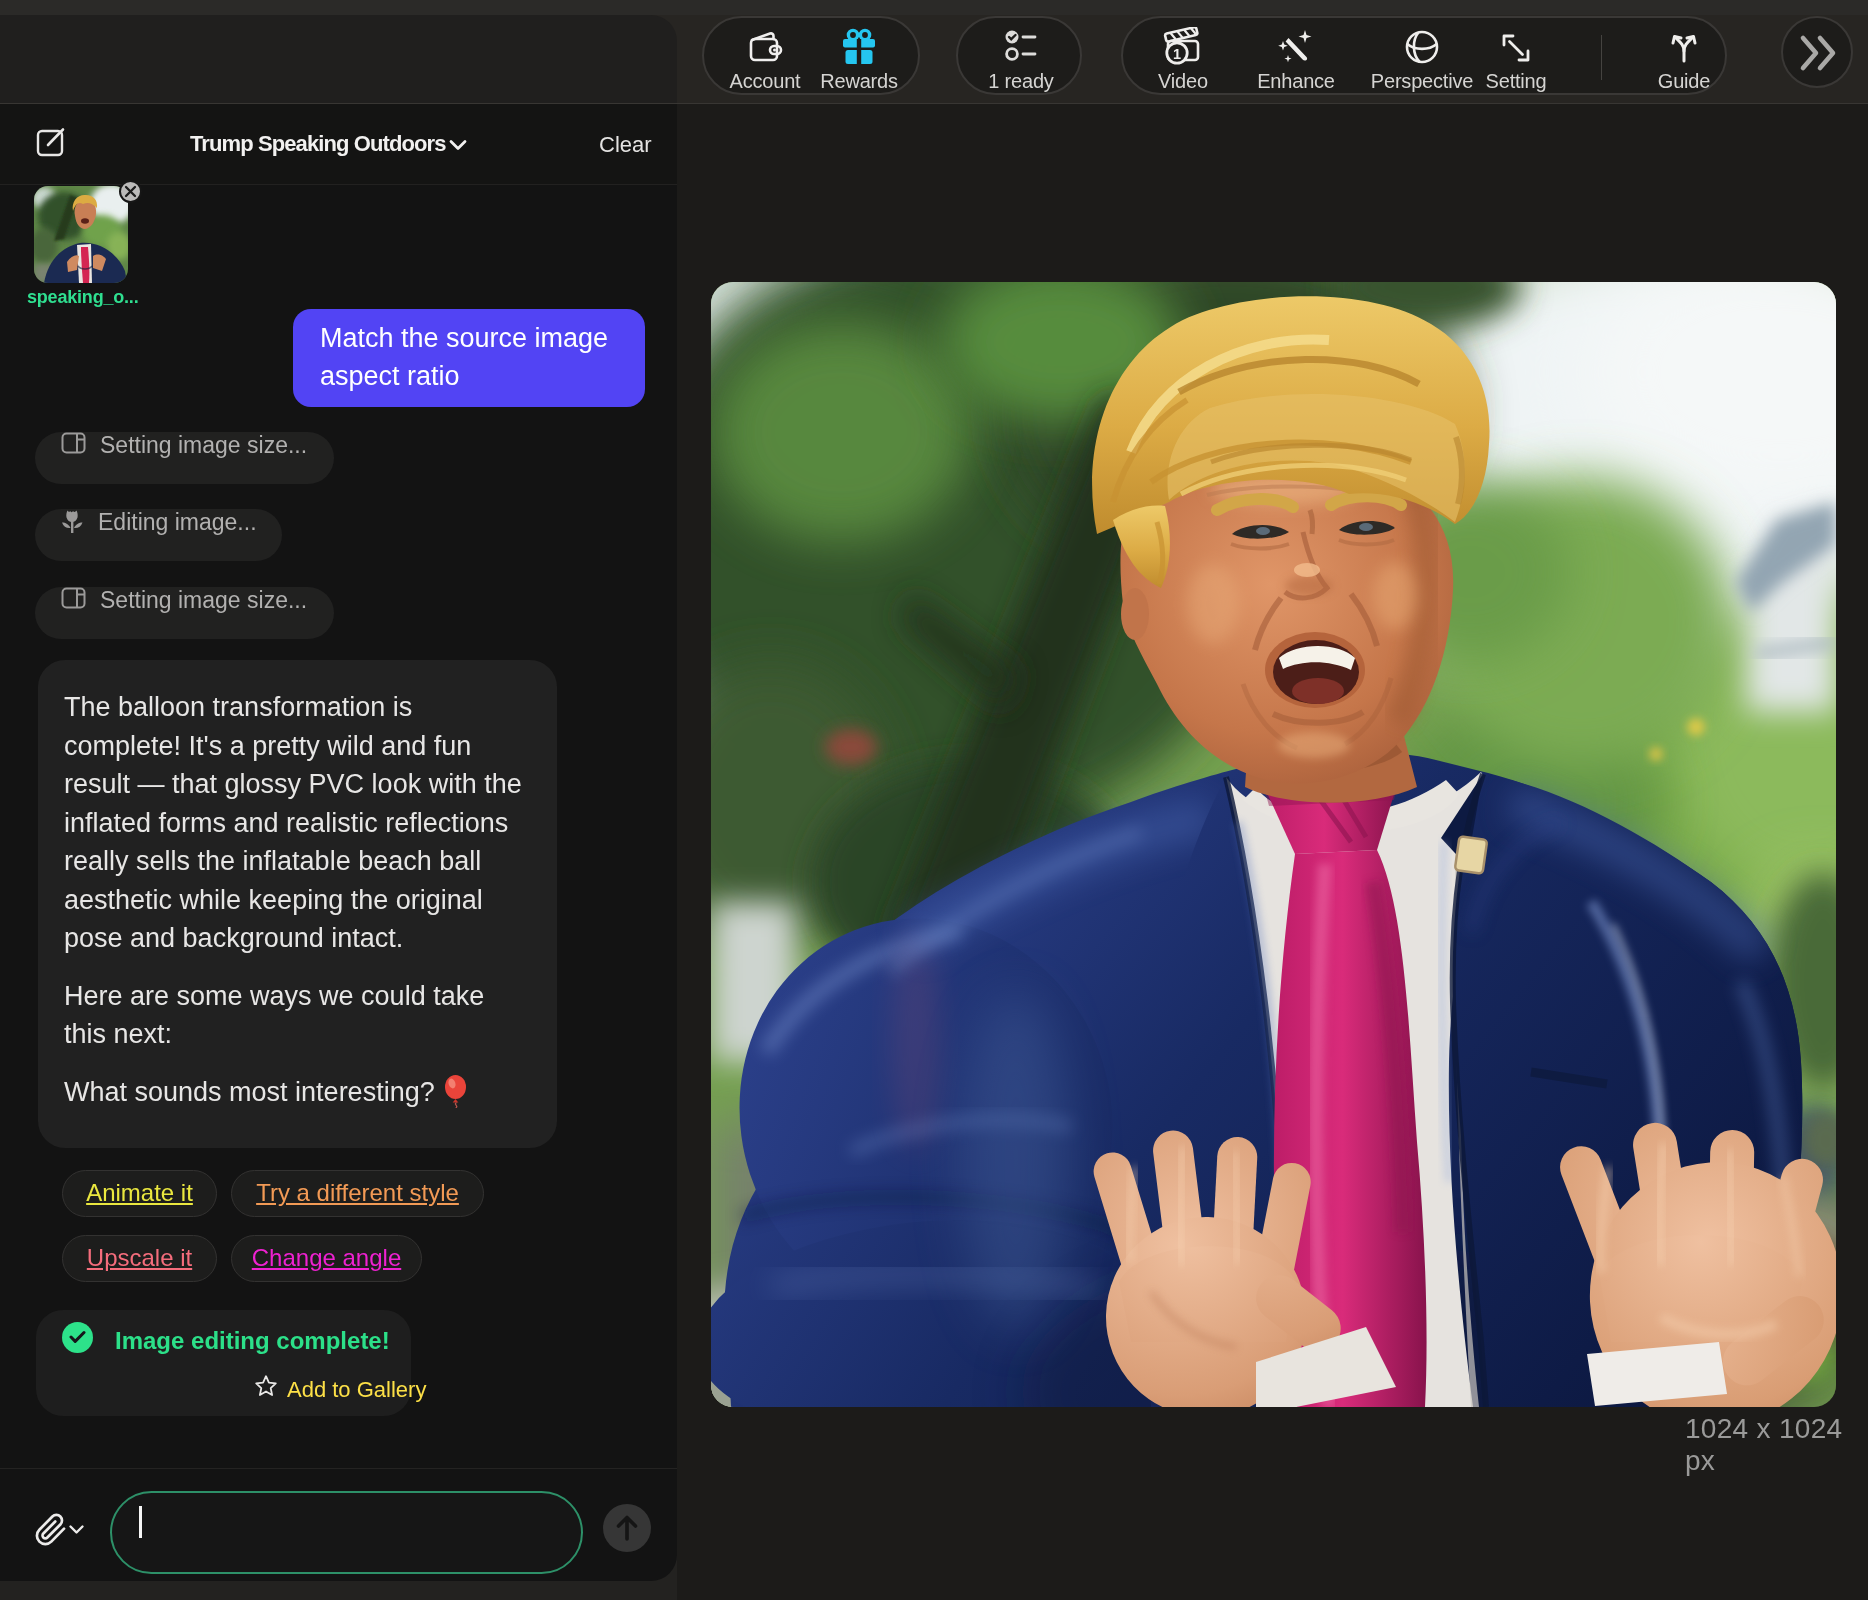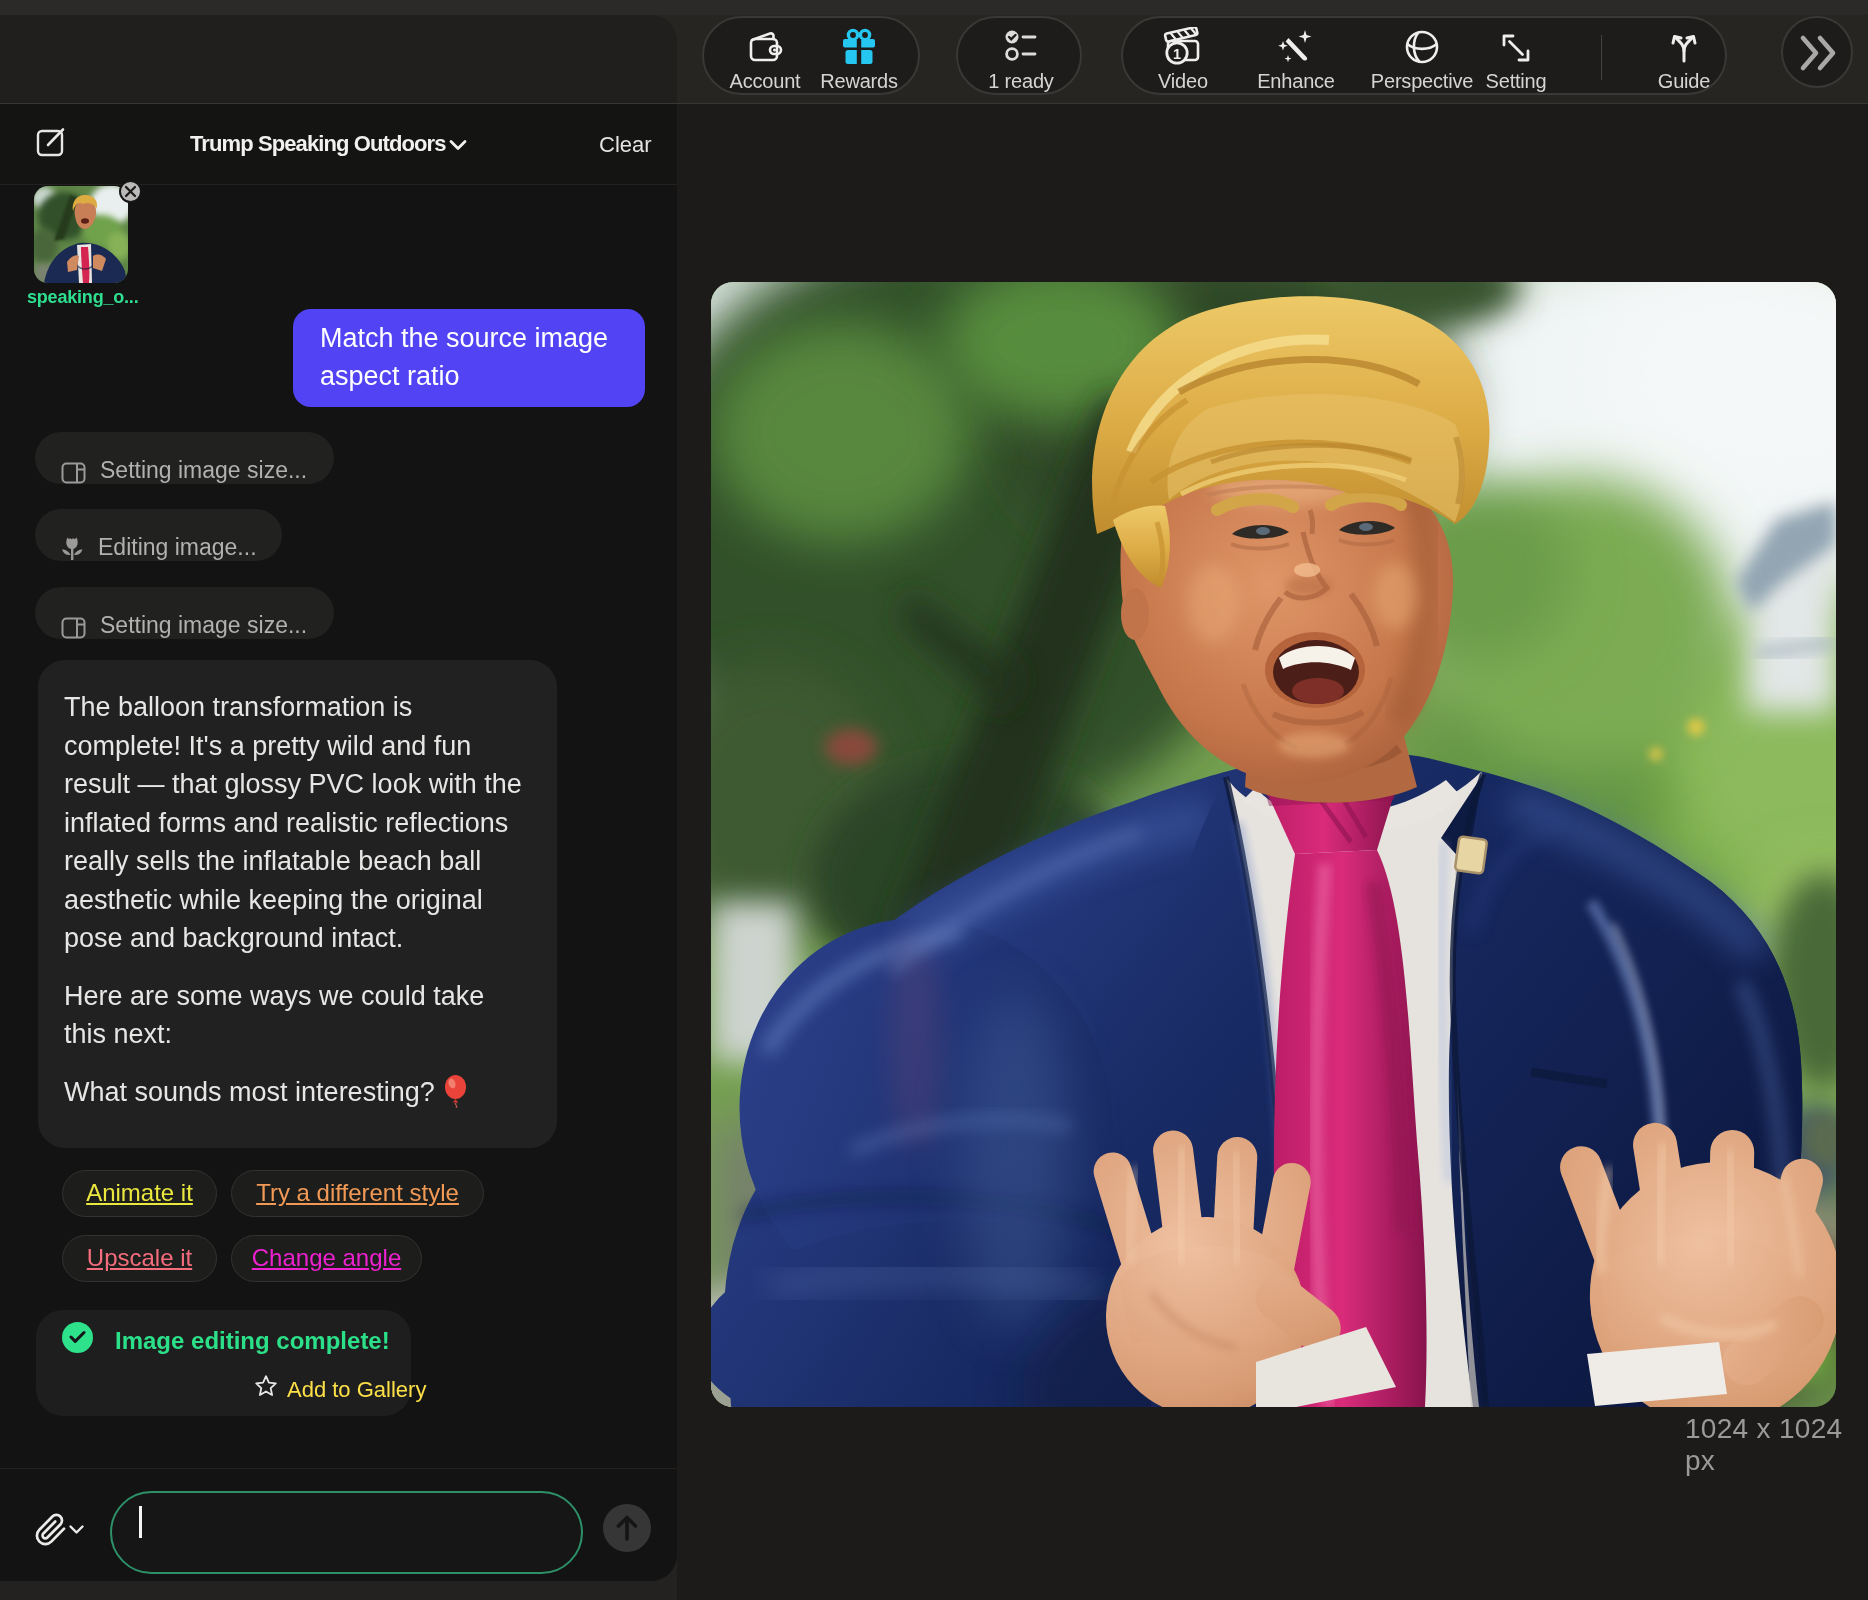--- a/index.html
+++ b/index.html
@@ -14,21 +14,21 @@
   #hline { left:0; top:103px; width:1868px; height:1px; background:#383633; }
   #sidebar { left:0; top:104px; width:677px; height:1477px; background:#131313;
     border-radius:0 0 26px 0; overflow:hidden; }
   .pill { position:absolute; top:16px; height:79px; background:#1d1c1a;
     border:2px solid #3a3836; border-radius:40px; }
   .tbitem { position:absolute; top:0; width:110px; height:79px; text-align:center; }
   .tbitem svg { margin-top:9px; }
   .tblabel { position:absolute; top:52px; left:-30px; right:-30px; text-align:center;
     font-size:20px; color:#d5d4d2; letter-spacing:-0.2px; }
   .chip { height:52px; border-radius:26px; background:#212120; color:#b2b1b0;
-    font-size:23px; display:flex; align-items:flex-end; }
+    font-size:23px; display:flex; align-items:flex-start; }
   .cicon { margin:0 14px 0 26px; flex:none; }
   .actbtn { height:47px; border-radius:24px; background:#1d1d1c; border:1px solid #333231;
     font-size:24px; font-weight:500; text-align:center; line-height:44px;text-decoration:underline; }
 </style>
 </head>
 <body>
 <div id="stage">
   <div class="abs" id="topband"></div>
   <div class="abs" id="topstrip"></div>
   <div class="abs" id="lefttop"></div>

